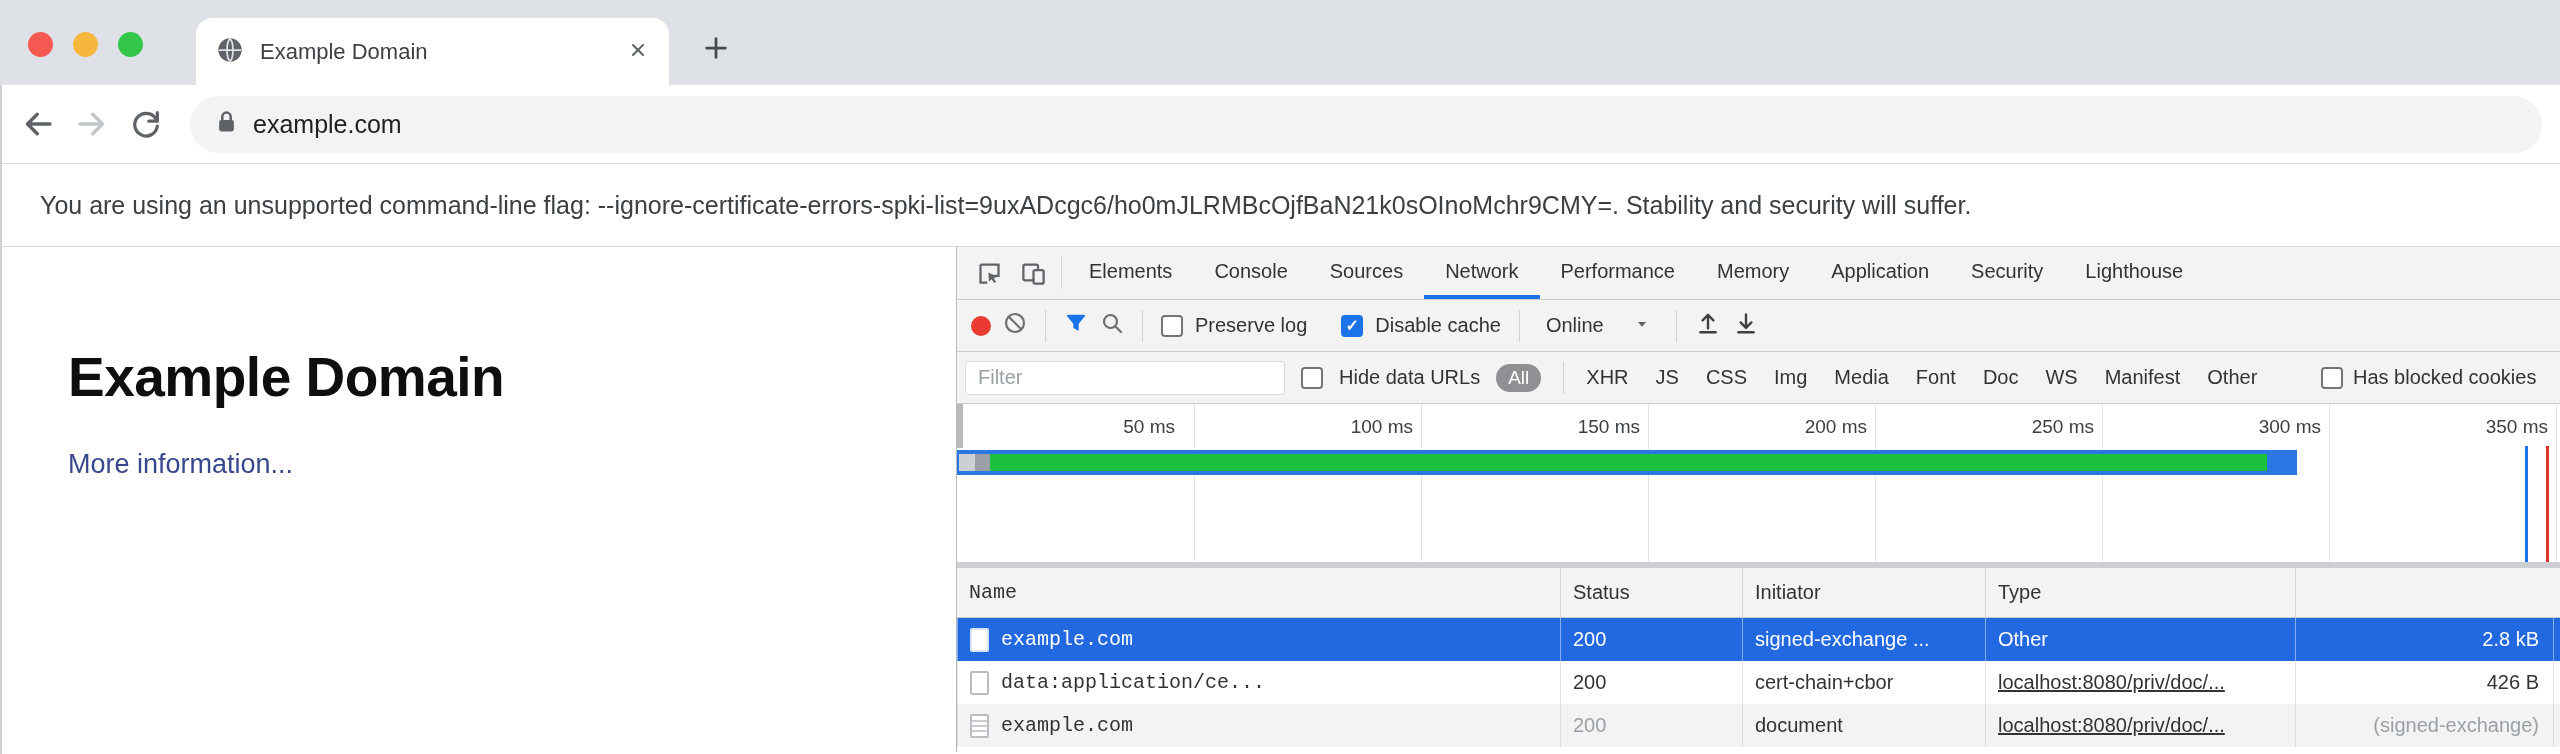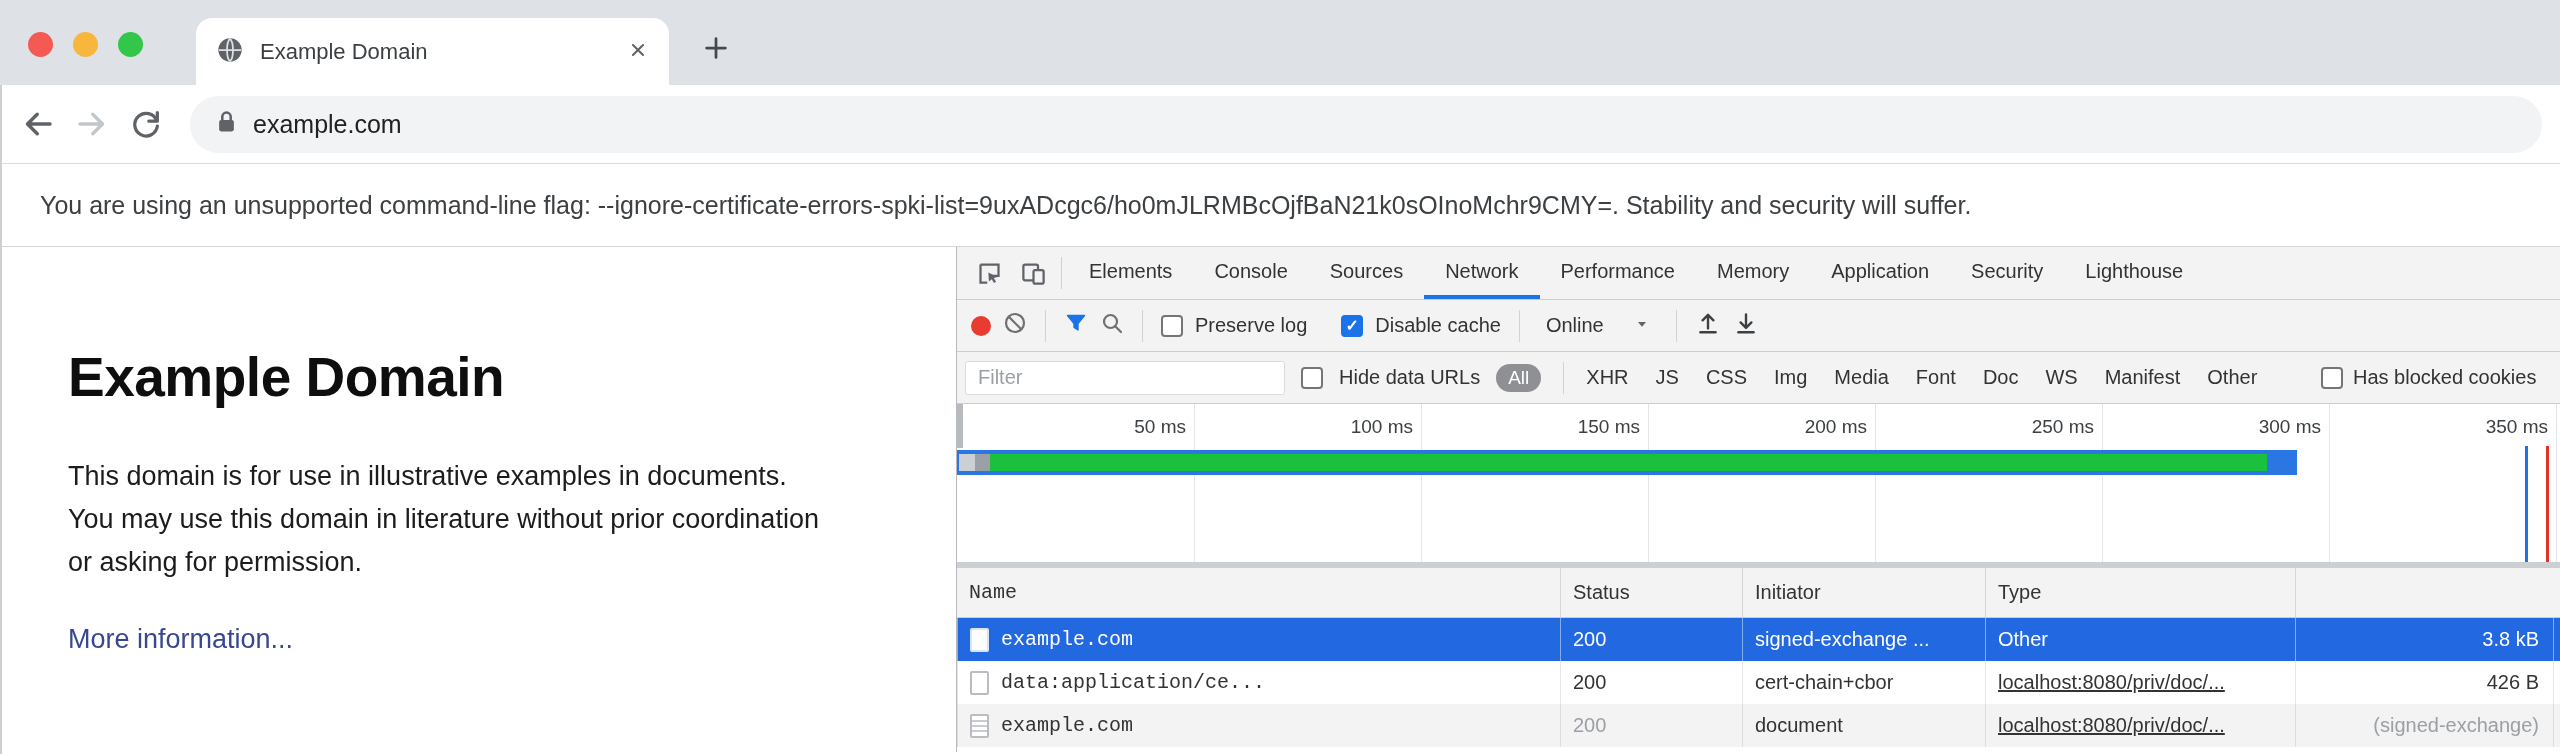--- a/index.html
+++ b/index.html
@@ -163,21 +163,20 @@
   </div>
 
   <div class="infobar">
     <span>You are using an unsupported command-line flag: --ignore-certificate-errors-spki-list=9uxADcgc6/ho0mJLRMBcOjfBaN21k0sOInoMchr9CMY=. Stability and security will suffer.</span>
   </div>
 
   <div class="content">
 
     <div class="page">
       <h1>Example Domain</h1>
-      <p>This domain is for use in illustrative examples in documents. You may use this domain in literature without prior coordination or asking for permission.</p>
       <a href="#">More information...</a>
     </div>
 
     <div class="devtools">
 
       <div class="dt-tabbar">
         <span class="dt-iconbtn">
           <svg width="27" height="27" viewBox="0 0 24 24">
               <path d="M4 4h16v10h-6M4 4v16h6" fill="none" stroke="#5f6368" stroke-width="2"></path>
               <path d="M11 11l8 4-3.2 1 2 3.4-1.8 1.1-2-3.4-2.5 2z" fill="#5f6368"></path>
@@ -276,21 +275,21 @@
       </div>
 
       <div class="dt-overview">
         <div class="gl" style="left:237px"></div>
         <div class="gl" style="left:464px"></div>
         <div class="gl" style="left:691px"></div>
         <div class="gl" style="left:918px"></div>
         <div class="gl" style="left:1145px"></div>
         <div class="gl" style="left:1372px"></div>
         <div class="gl" style="left:1599px"></div>
-        <div class="rl" style="left:109px">50 ms</div>
+        <div class="rl" style="left:98px">50 ms</div>
         <div class="rl" style="left:336px">100 ms</div>
         <div class="rl" style="left:563px">150 ms</div>
         <div class="rl" style="left:790px">200 ms</div>
         <div class="rl" style="left:1017px">250 ms</div>
         <div class="rl" style="left:1244px">300 ms</div>
         <div class="rl" style="left:1471px">350 ms</div>
         <div class="scrub"></div>
         <div class="ov-bar">
           <div class="seg gray"></div>
           <div class="seg dark"></div>
@@ -312,21 +311,21 @@
         </div>
 
         <div class="grid-row tr selected">
           <div class="cell">
             <span class="doc-ic"></span>
             <span>example.com</span>
           </div>
           <div class="cell">200</div>
           <div class="cell">signed-exchange ...</div>
           <div class="cell">Other</div>
-          <div class="cell num">3.8 kB</div>
+          <div class="cell num">2.8 kB</div>
           <div class="cell"></div>
         </div>
 
         <div class="grid-row tr">
           <div class="cell">
             <span class="doc-ic"></span>
             <span>data:application/ce...</span>
           </div>
           <div class="cell">200</div>
           <div class="cell">cert-chain+cbor</div>

